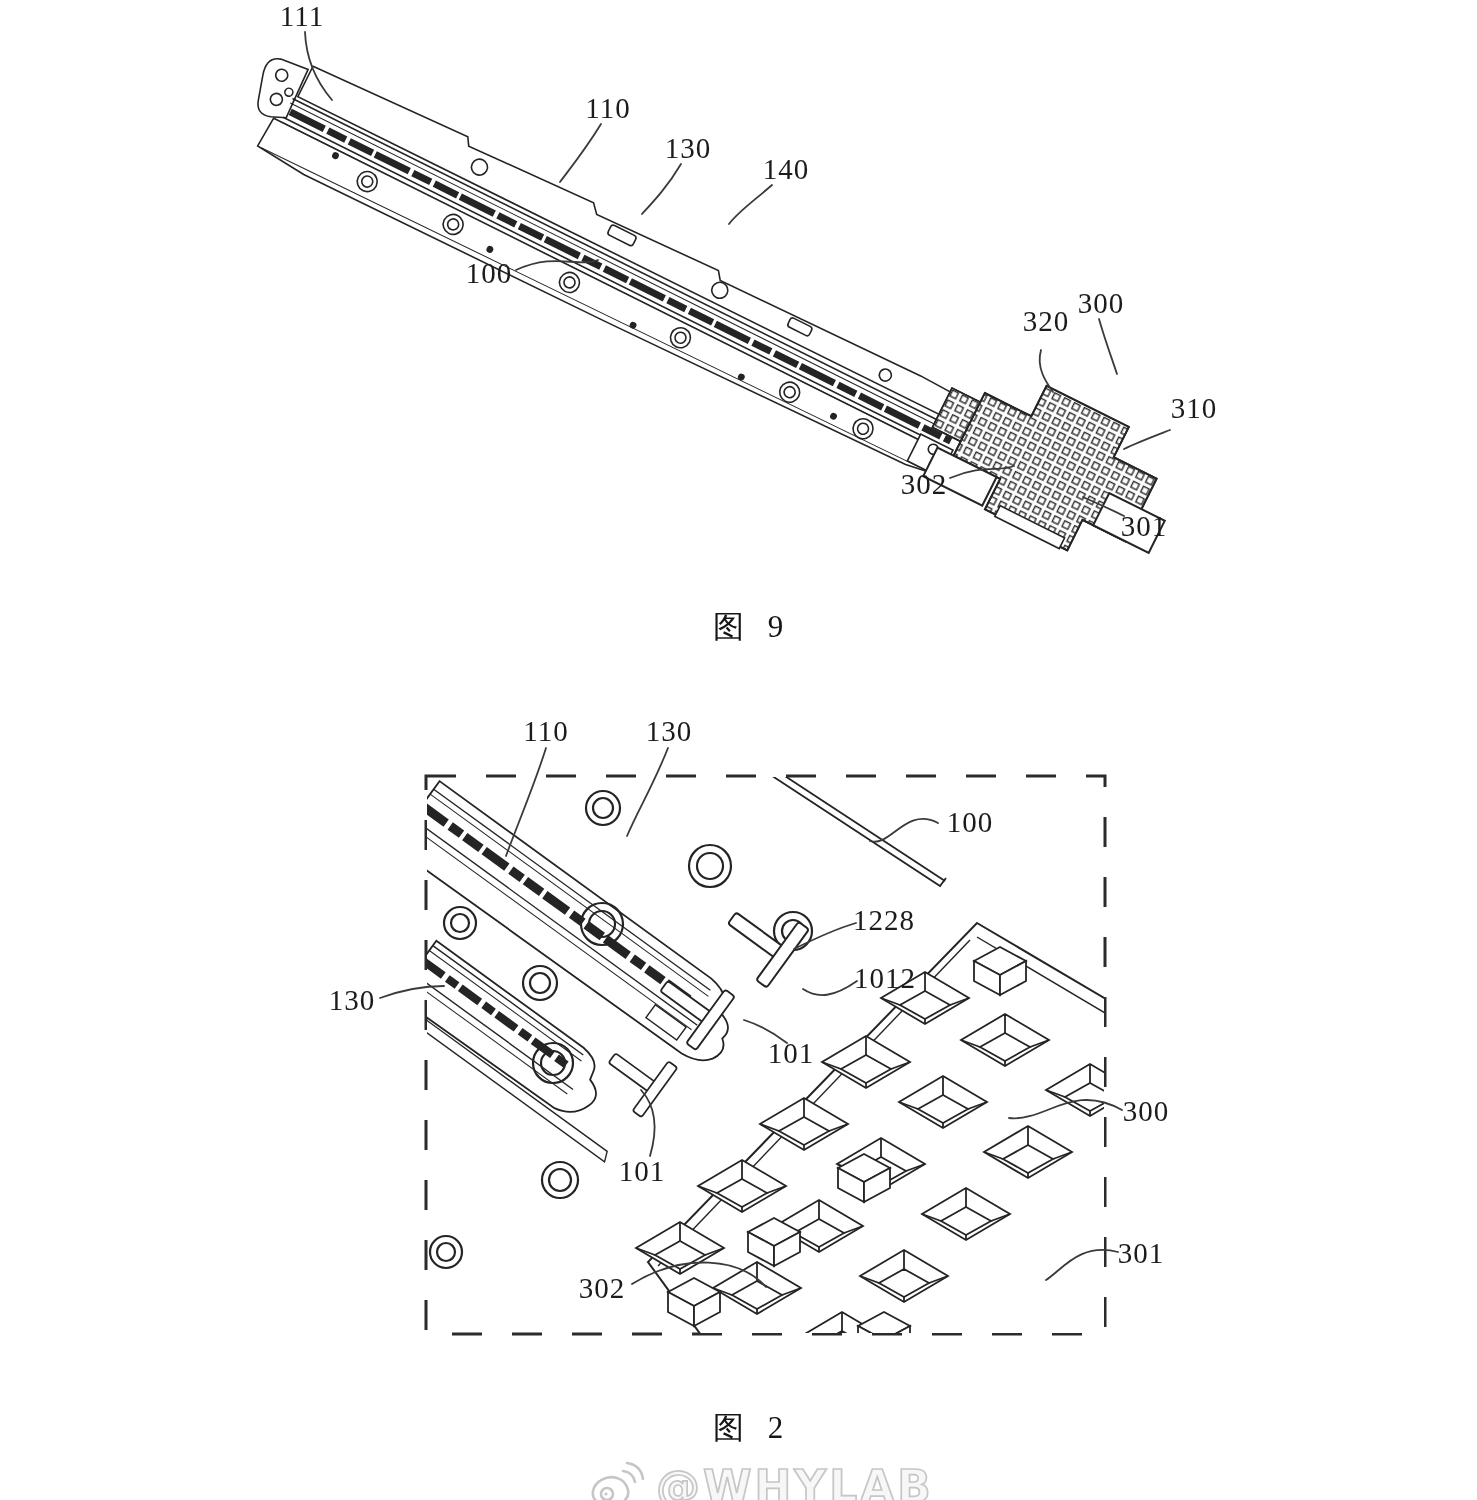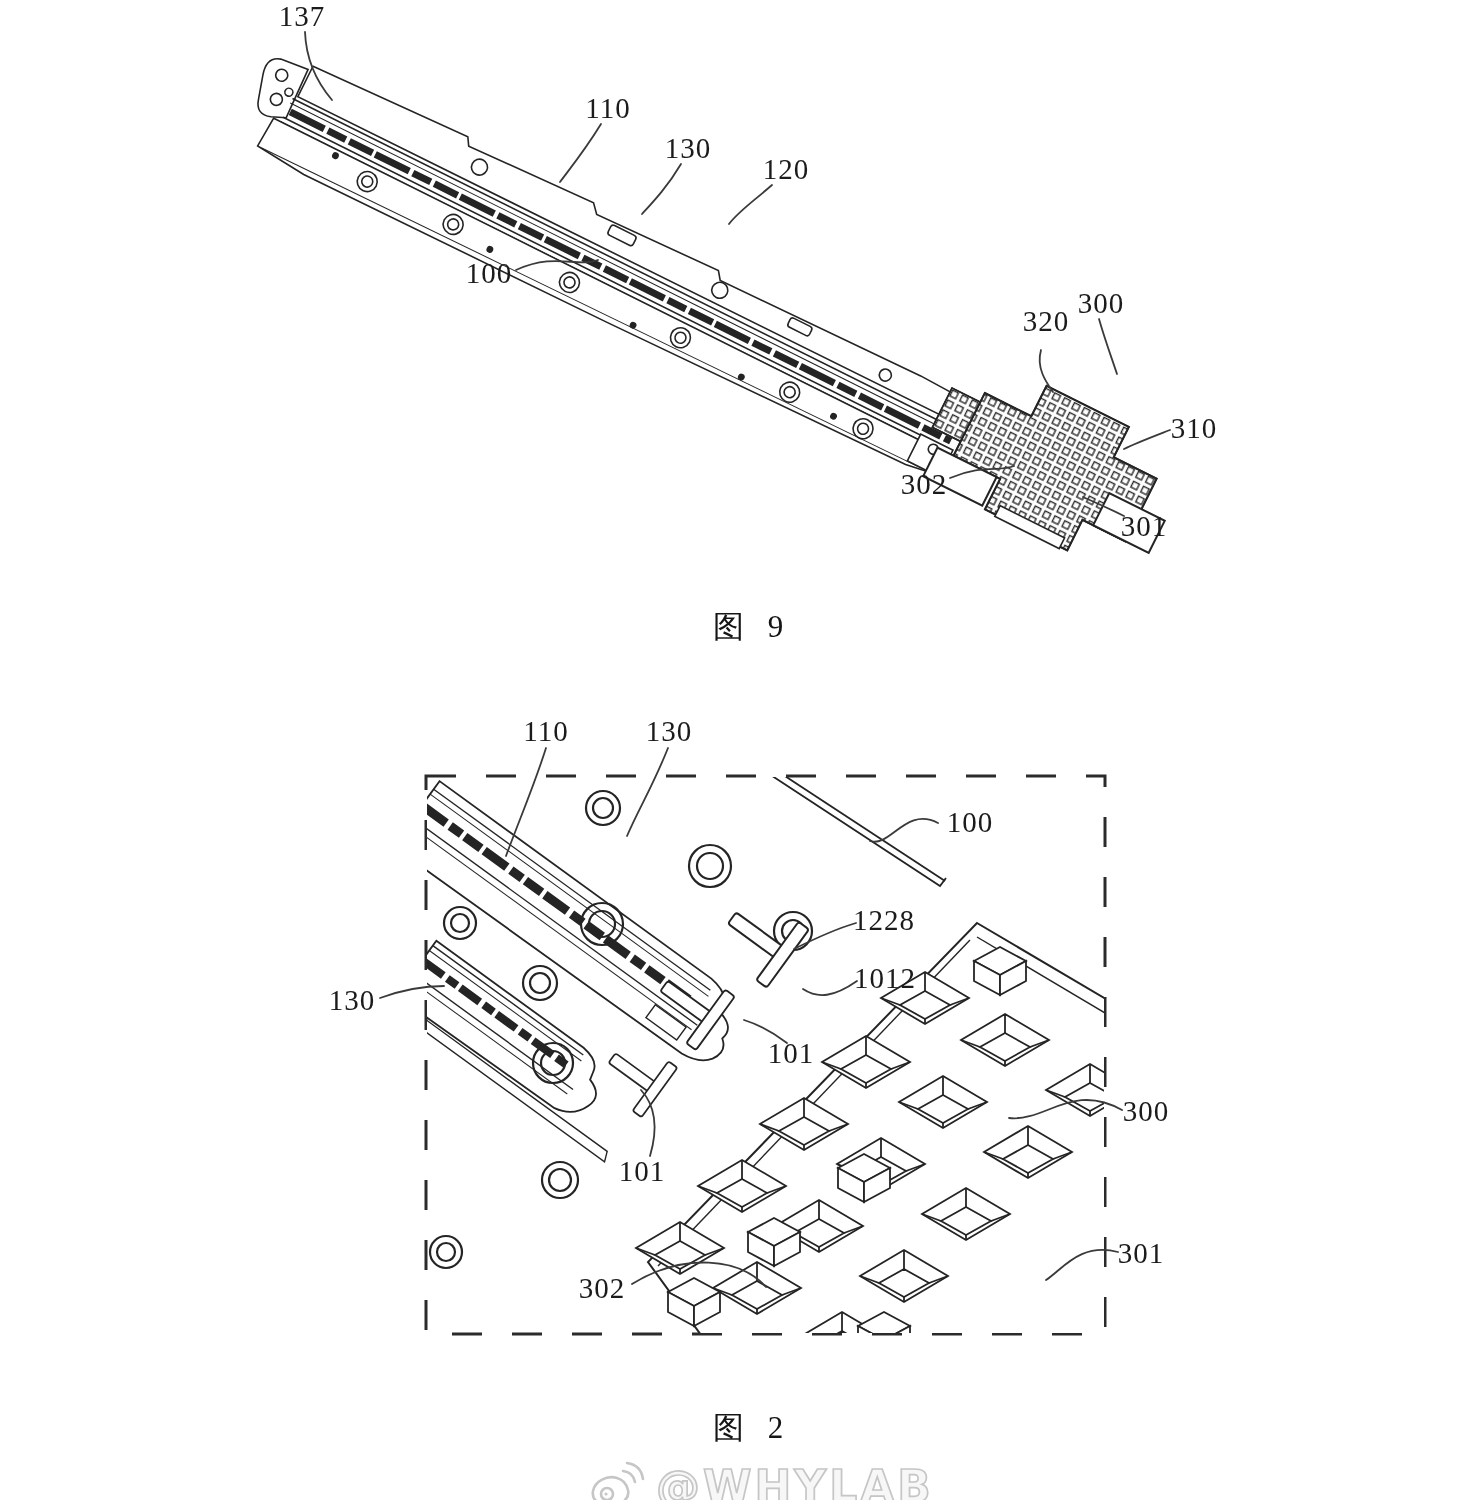--- a/index.html
+++ b/index.html
@@ -231,28 +231,28 @@
       <path d="M380,998 C402,990 422,986 444,986"></path>
       <path d="M787,1043 C770,1030 757,1024 744,1020"></path>
       <path d="M650,1156 C660,1122 652,1102 641,1090"></path>
       <path d="M1122,1110 C1072,1082 1046,1122 1009,1118"></path>
       <path d="M1118,1252 C1080,1242 1062,1270 1046,1280"></path>
       <path d="M632,1284 C684,1252 740,1258 766,1287"></path>
     </g>
   </g>
 </svg>
 
-<div class="ref-label" style="left:302px;top:16px">137</div>
+<div class="ref-label" style="left:302px;top:16px">111</div>
 <div class="ref-label" style="left:608px;top:108px">110</div>
 <div class="ref-label" style="left:688px;top:148px">130</div>
-<div class="ref-label" style="left:786px;top:169px">120</div>
+<div class="ref-label" style="left:786px;top:169px">140</div>
 <div class="ref-label" style="left:489px;top:273px">100</div>
 <div class="ref-label" style="left:1101px;top:303px">300</div>
 <div class="ref-label" style="left:1046px;top:321px">320</div>
-<div class="ref-label" style="left:1194px;top:428px">310</div>
+<div class="ref-label" style="left:1194px;top:408px">310</div>
 <div class="ref-label" style="left:924px;top:484px">302</div>
 <div class="ref-label" style="left:1144px;top:526px">301</div>
 <div class="fig-caption" style="left:748px;top:627px">图 9</div>
 
 <div class="ref-label" style="left:546px;top:731px">110</div>
 <div class="ref-label" style="left:669px;top:731px">130</div>
 <div class="ref-label" style="left:970px;top:822px">100</div>
 <div class="ref-label" style="left:884px;top:920px">1228</div>
 <div class="ref-label" style="left:885px;top:978px">1012</div>
 <div class="ref-label" style="left:352px;top:1000px">130</div>

